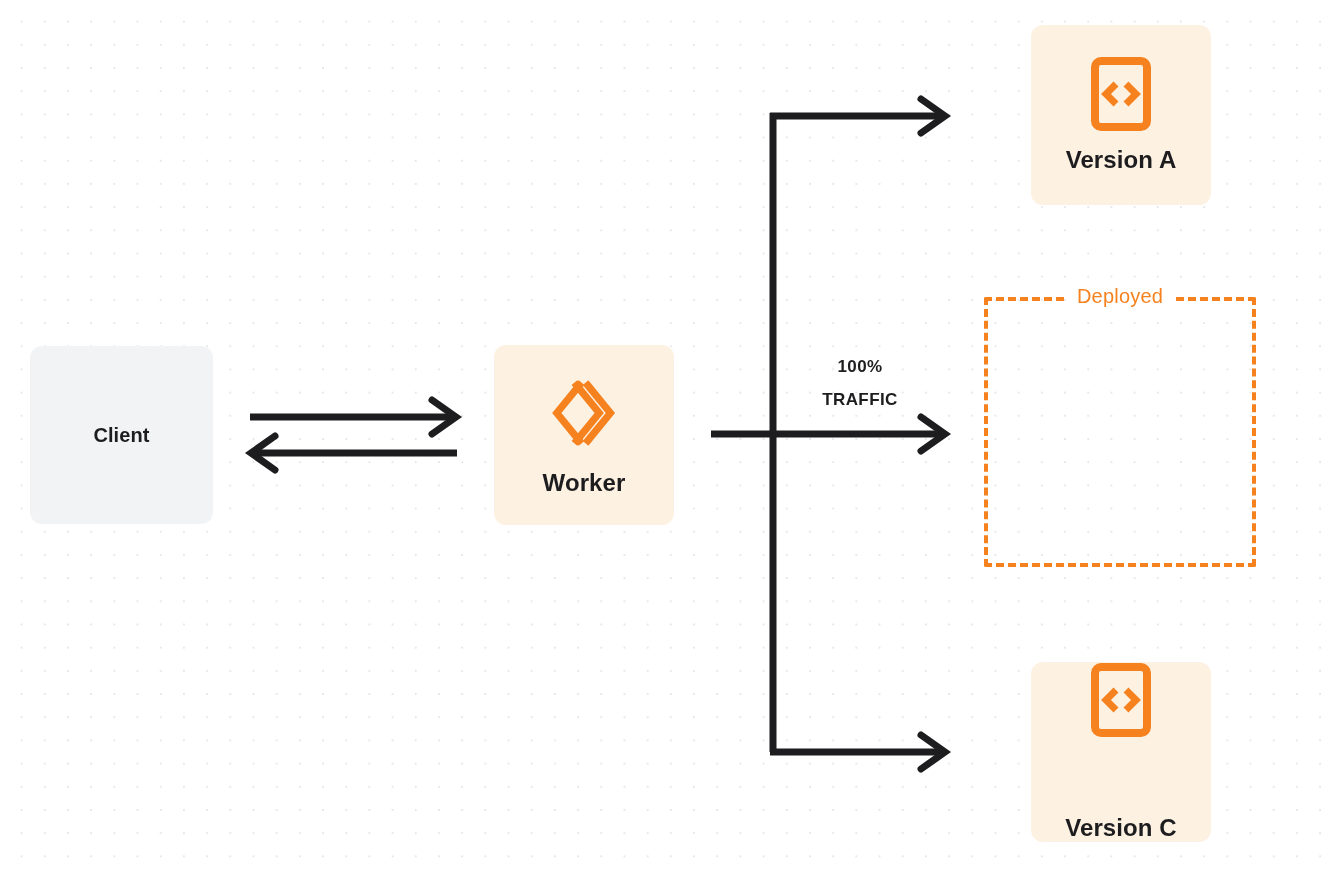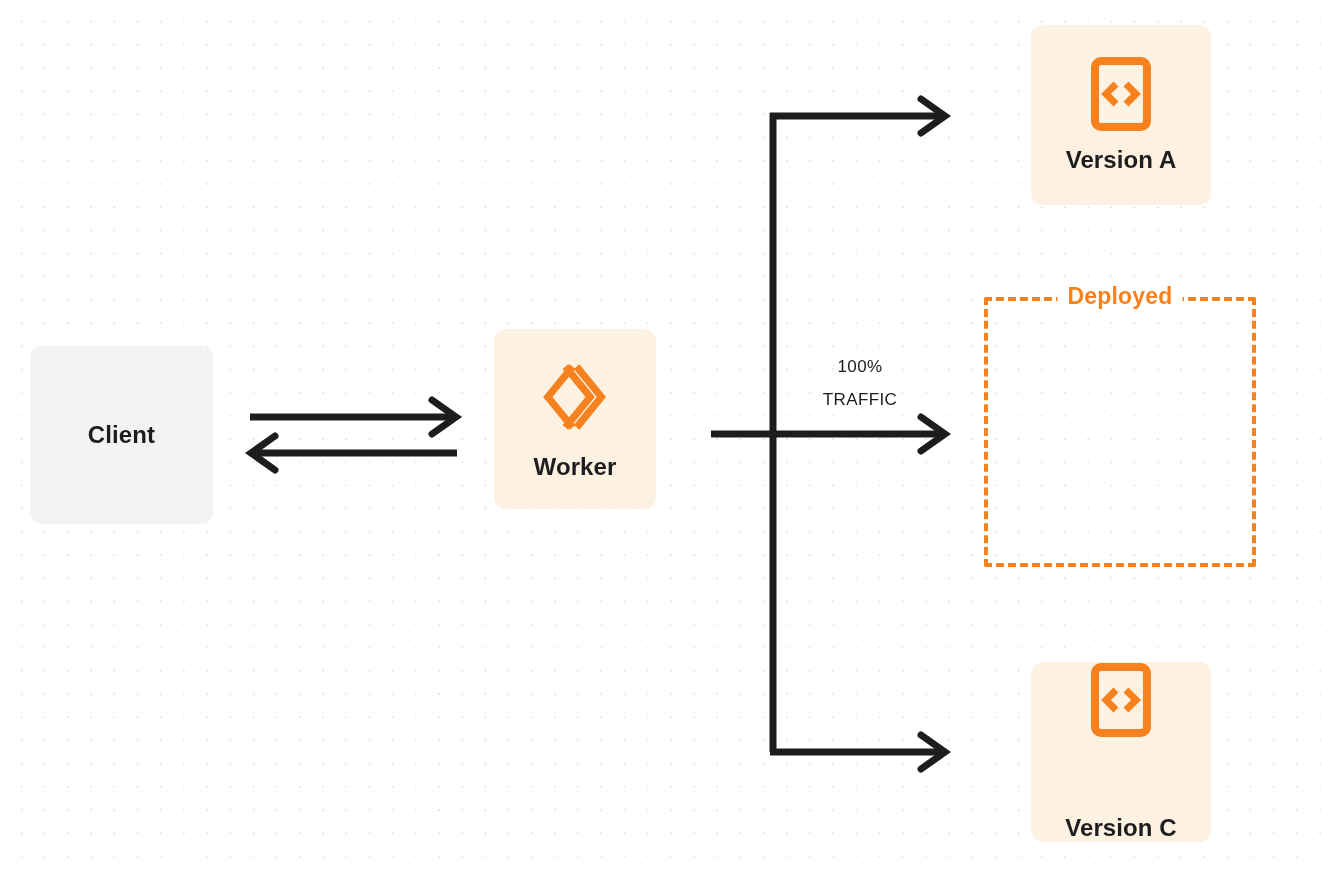--- a/index.html
+++ b/index.html
@@ -37,27 +37,27 @@
   }
 
   
   #client-node {
     left: 30px;
     top: 346px;
     width: 183px;
     height: 178px;
     background: #f2f3f4;
   }
-  #client-node .node-label { font-size: 24px; }
+  #client-node .node-label { font-size: 20px; }
 
   
   #worker-node {
     left: 494px;
-    top: 329px;
-    width: 162px;
+    top: 345px;
+    width: 180px;
     height: 180px;
     background: #fdf1e2;
   }
   #worker-node .node-label { font-size: 24px; margin-top: 16px; }
 
   
   .version-node {
     width: 180px;
     height: 180px;
     background: #fdf1e2;
@@ -84,22 +84,22 @@
     border-radius: 2px;
   }
   #deployed-label {
     position: absolute;
     left: 50%;
     top: -4px;
     transform: translate(-50%, -52%);
     background: #ffffff;
     padding: 0 10px;
     color: #f6821f;
-    font-size: 23px;
-    font-weight: bold;
+    font-size: 20px;
+    font-weight: normal;
     white-space: nowrap;
     letter-spacing: .2px;
   }
 
   
   .conn-svg {
     position: absolute;
     left: 0;
     top: 0;
     width: 1338px;
@@ -124,21 +124,21 @@
 
   
   #traffic-label {
     position: absolute;
     left: 790px;
     top: 350px;
     width: 140px;
     text-align: center;
     color: #1d1d1f;
     font-size: 17px;
-    font-weight: normal;
+    font-weight: bold;
     line-height: 33px;
     letter-spacing: .4px;
   }
 </style>
 </head>
 <body>
 
 <div id="canvas">
 
   <div class="node" id="client-node">

